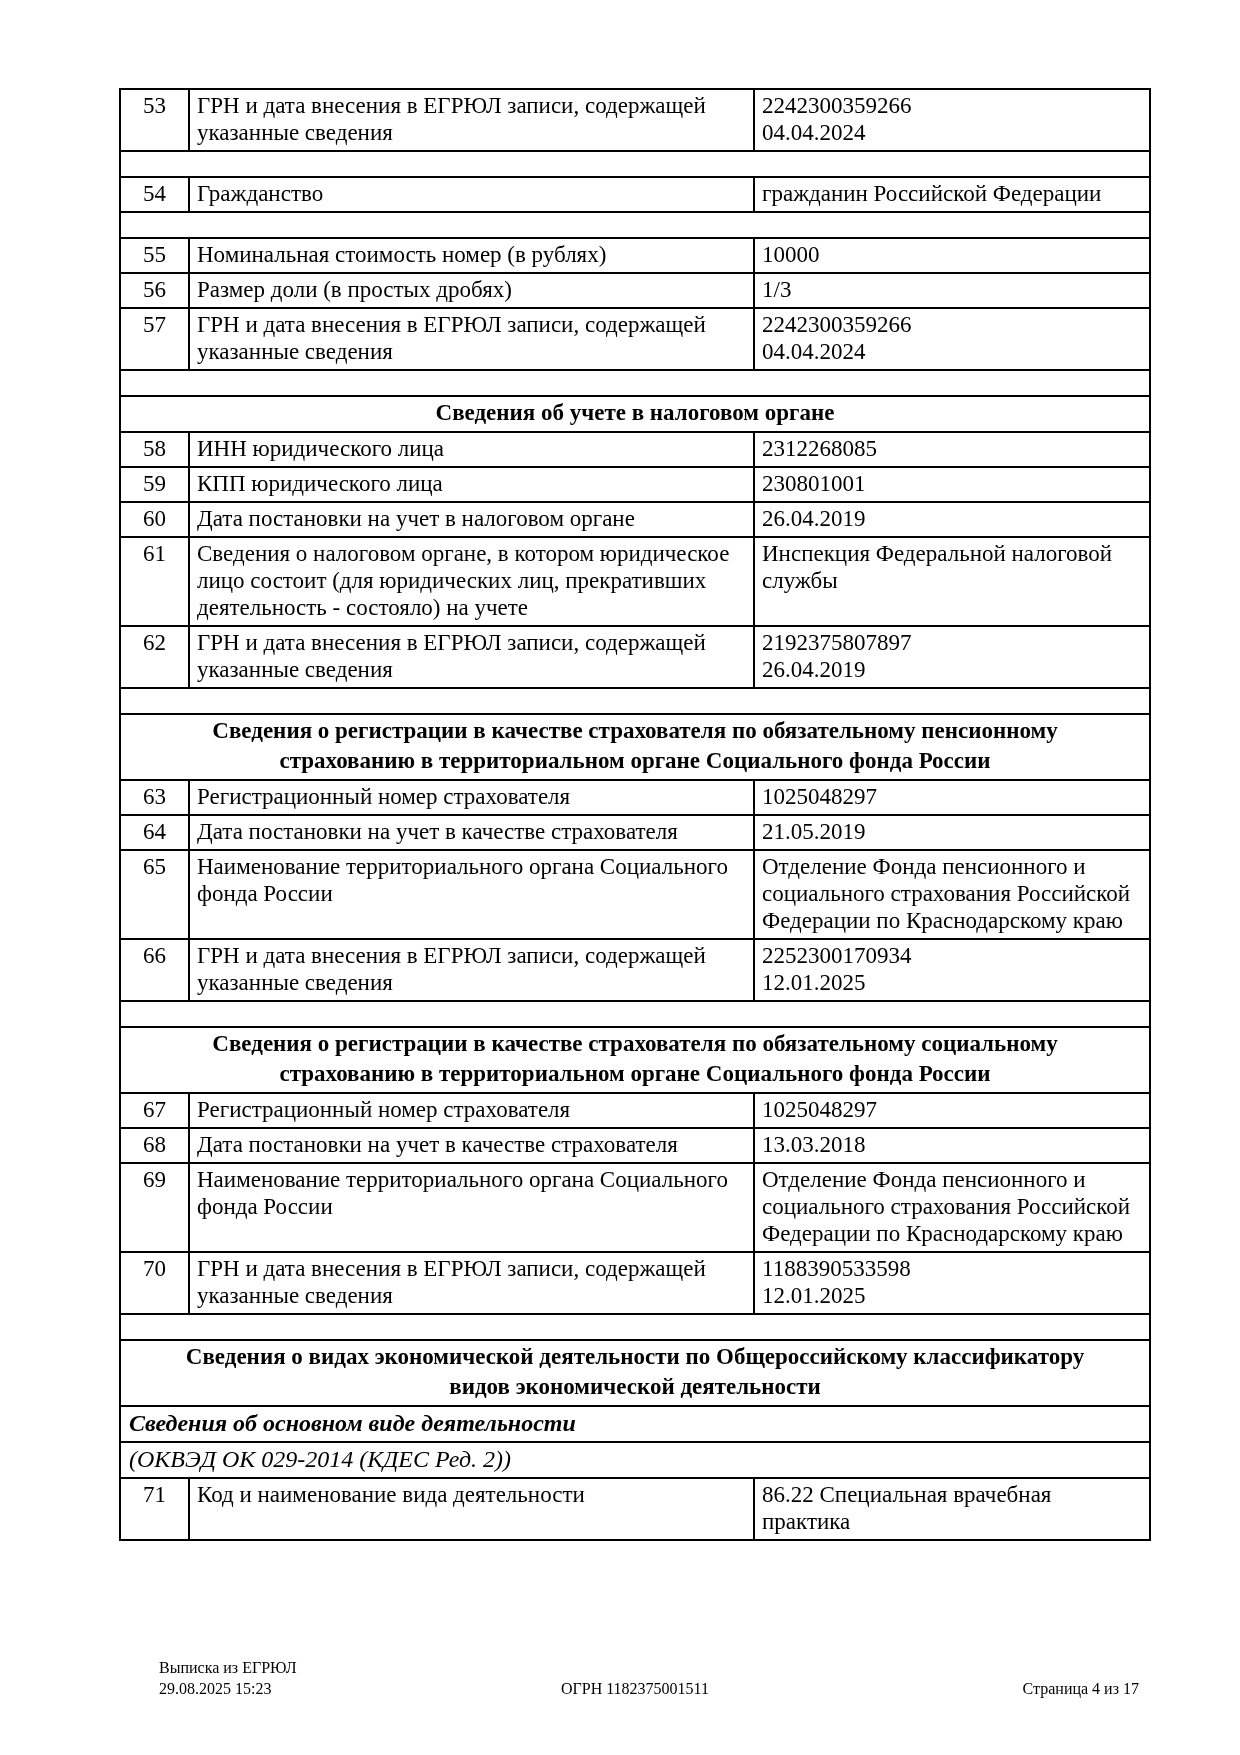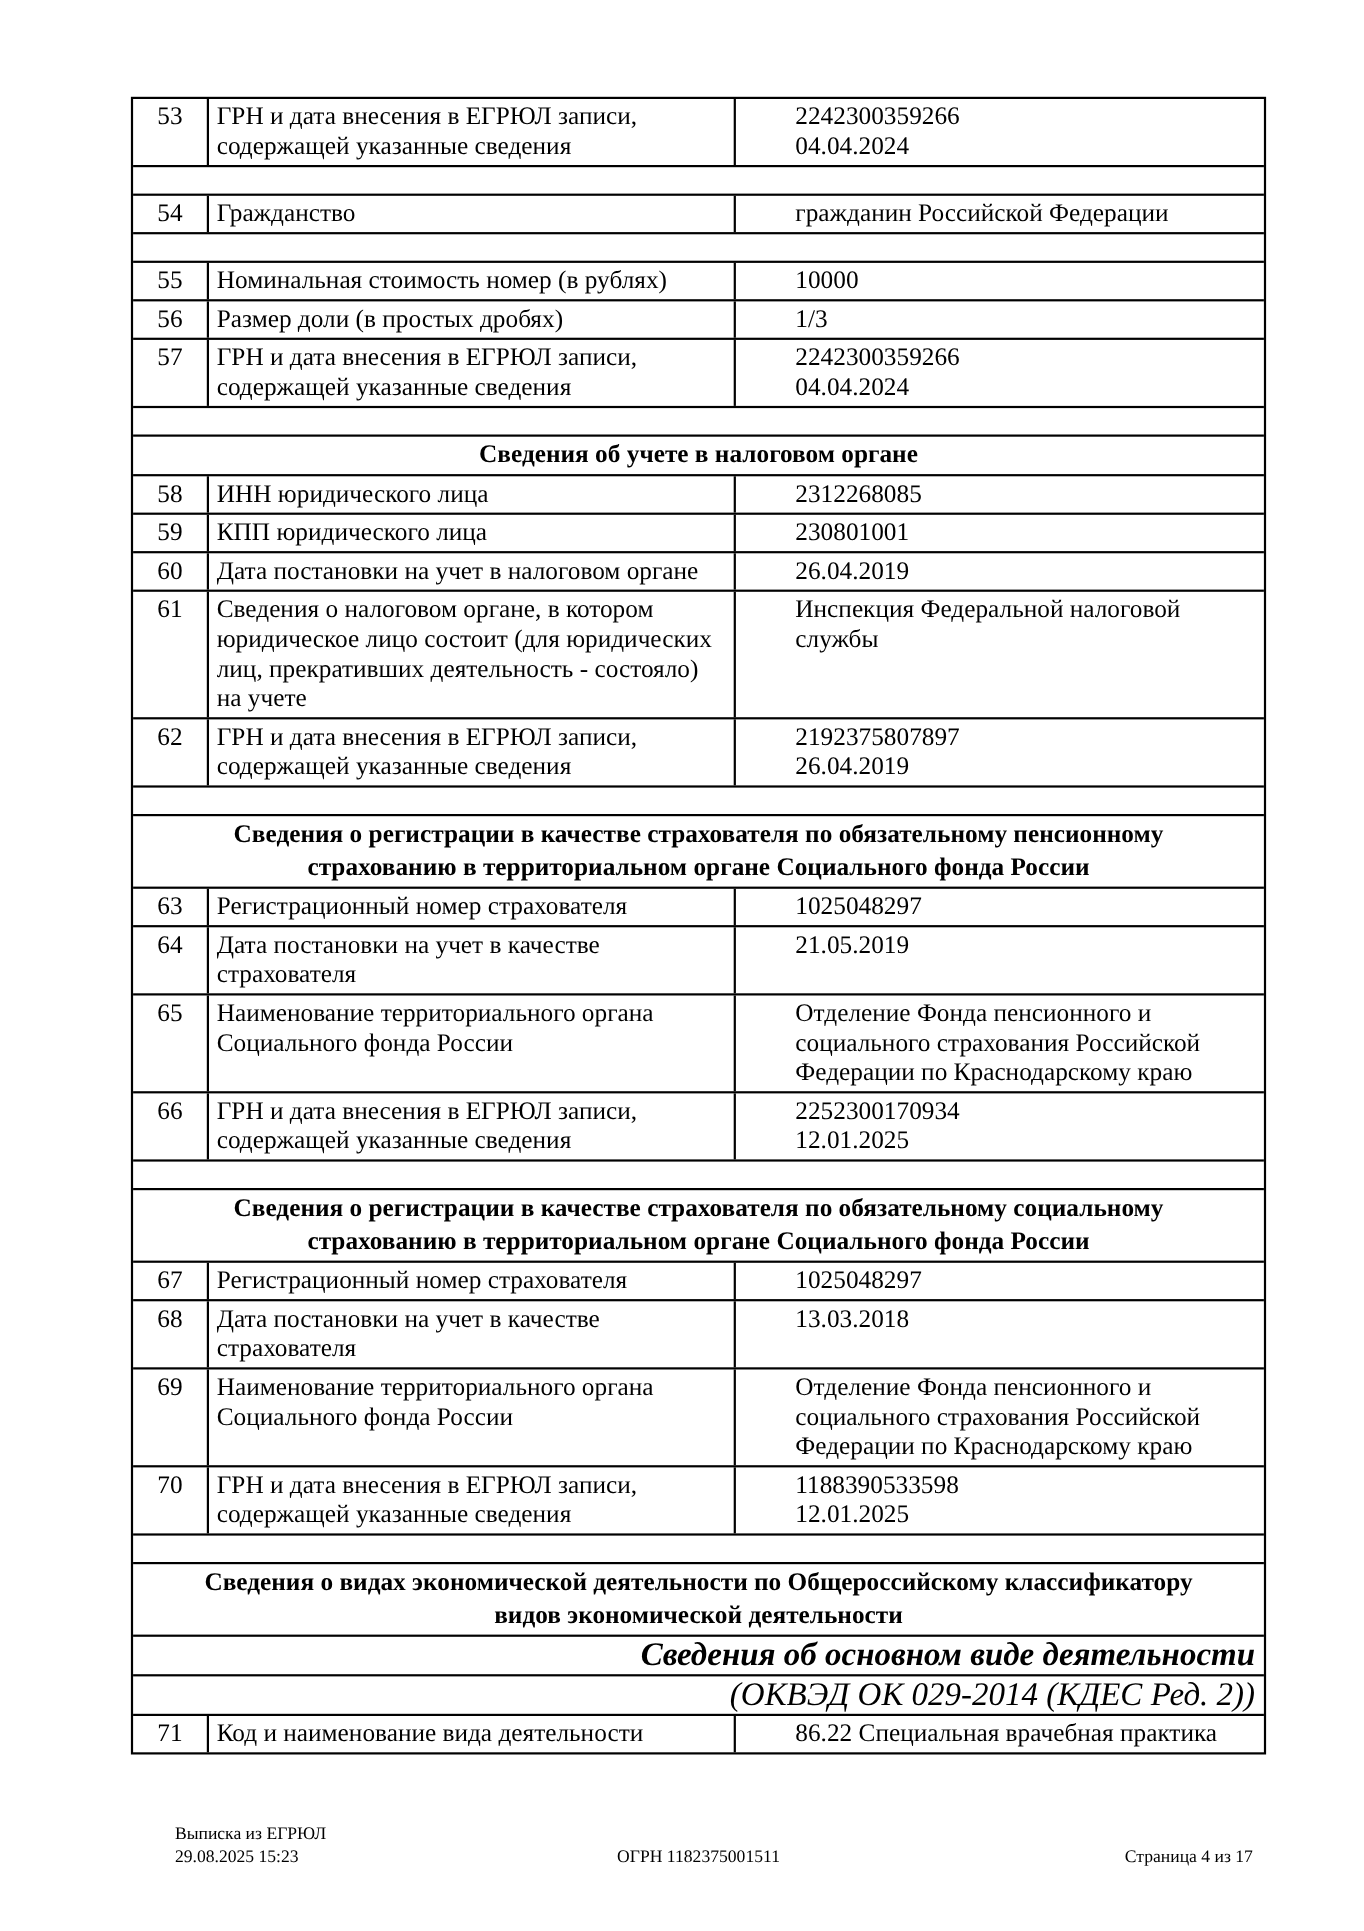--- a/index.html
+++ b/index.html
@@ -36,45 +36,45 @@
   }
   .cell-num {
     flex: none;
     width: 69px;
     border-right: 2px solid #000;
     text-align: center;
     padding-left: 2px; padding-right: 2px;
   }
   .cell-label {
     flex: none;
-    width: 479px;
+    width: 565px;
     border-right: 2px solid #000;
     padding-left: 7px; padding-right: 12px;
   }
   .cell-value {
     flex: 1;
     min-width: 0;
-    padding-left: 7px; padding-right: 4px; margin-left: 47px;
+    padding-left: 7px; padding-right: 4px;
   }
 
   .spacer { height: 26px; }
 
   .section {
     display: block;
     text-align: center;
     font-weight: bold;
     font-size: 23px;
     line-height: 30px;
     padding: 1px 8px 3px 8px;
     box-sizing: border-box;
   }
   .subsection {
     display: block;
-    text-align: right;
-    font-size: 30px;
+    text-align: left;
+    font-size: 24px;
     line-height: 29px;
     padding: 2px 8px 3px 8px;
     box-sizing: border-box;
   }
   .subsection.bold-italic { font-weight: bold; font-style: italic; }
   .subsection.italic-only { font-style: italic; }
 
   .footer {
     position: absolute;
     left: 119px; top: 1657px;

